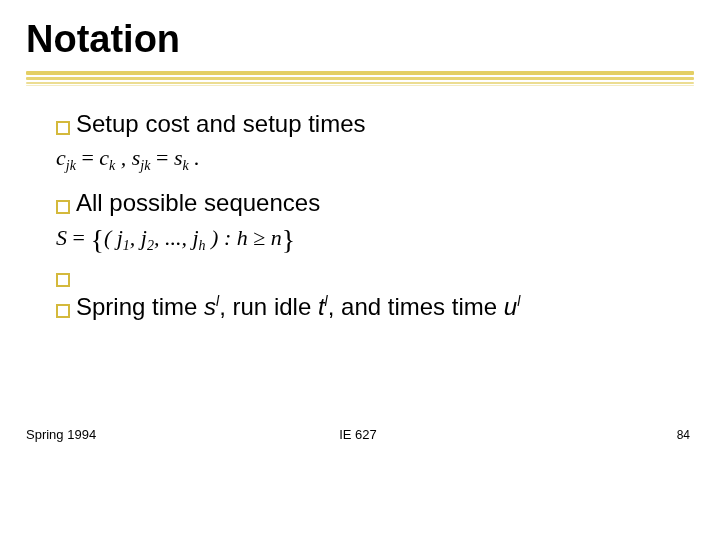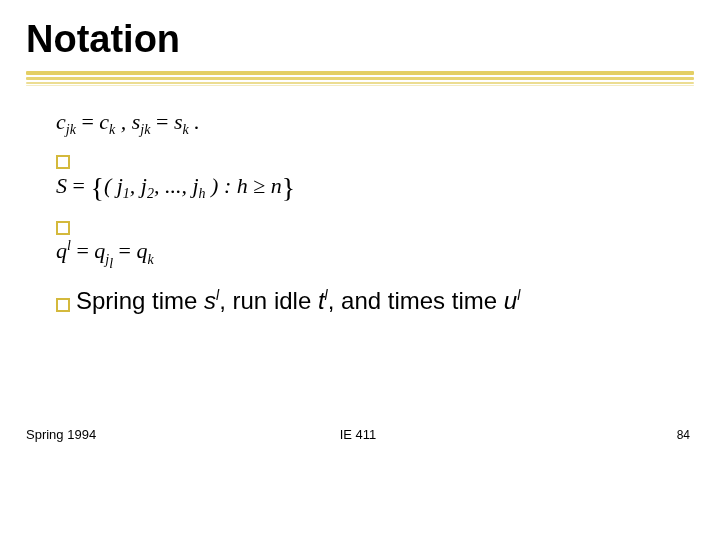--- a/index.html
+++ b/index.html
@@ -100,47 +100,51 @@
   <div class="rules">
     <div class="bar y1"></div>
     <div class="bar y2"></div>
     <div class="bar y3"></div>
     <div class="bar y4"></div>
   </div>
 
   <div class="content">
 
     <div class="group">
+      <div class="bullet-row">
+        <span class="box-icon"></span>
+        <span class="btext">Setup cost and setup times</span>
+      </div>
       <div class="formula">c<sub>jk</sub> <span class="up">=</span> c<sub>k</sub> ,  s<sub>jk</sub> <span class="up">=</span> s<sub>k</sub> .</div>
     </div>
 
     <div class="group">
       <div class="bullet-row">
         <span class="box-icon"></span>
+        <span class="btext">All possible sequences</span>
       </div>
       <div class="formula">S <span class="up">=</span> <span class="brace">{</span>( j<sub>1</sub>, j<sub>2</sub>, ..., j<sub>h</sub> ) : h <span class="up">≥</span> n<span class="brace">}</span></div>
     </div>
 
     <div class="group">
       <div class="bullet-row">
         <span class="box-icon"></span>
       </div>
-      <div class="formula">q<sup>l</sup> <span class="up">=</span> q<sub>j<sub>l</sub></sub> <span class="up">=</span> q<sub>k</sub></div>
     </div>
 
     <div class="group">
       <div class="bullet-row">
         <span class="box-icon"></span>
         <span class="btext">
           <span>Spring time </span><span class="ital"><span>s</span><sup>l</sup></span><span>, run idle </span><span class="ital"><span>t</span><sup>l</sup></span><span>, and times time </span><span class="ital"><span>u</span><sup>l</sup></span>
         </span>
       </div>
     </div>
 
   </div>
 
   <div class="footer">
     <span class="left">Spring 1994</span>
-    <span class="center">IE 411</span>
+    <span class="center">IE 627</span>
     <span class="right">84</span>
   </div>
 
 </div>
 
 </body></html>

